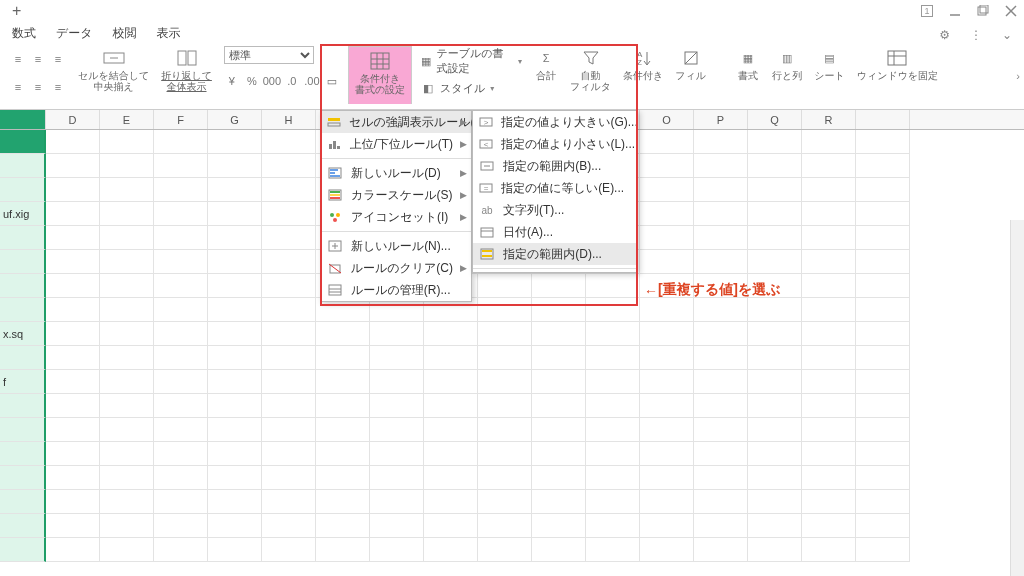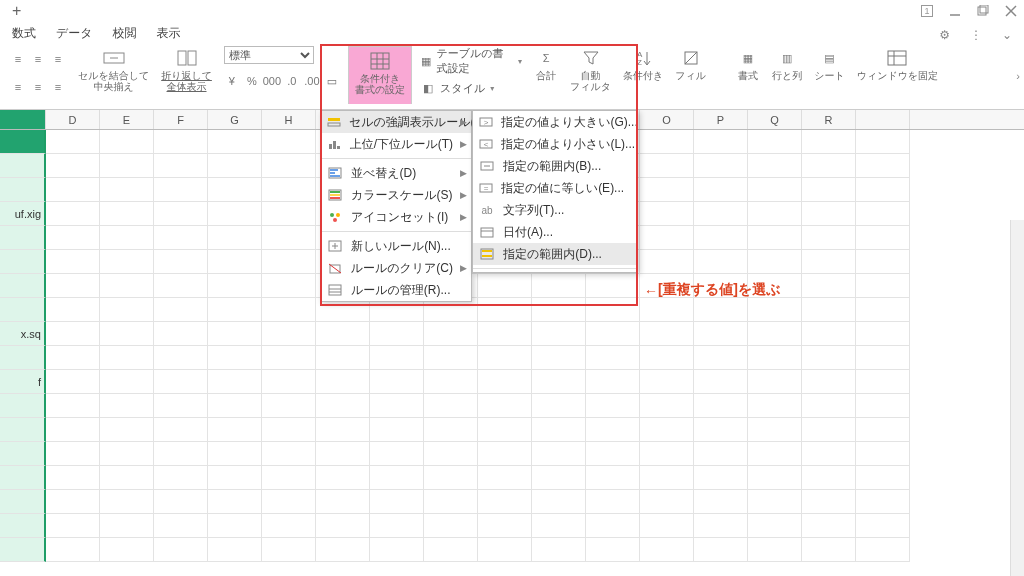--- a/index.html
+++ b/index.html
@@ -31,21 +31,21 @@
   .redbox.ribbon-box { left:320px; top:0; width:318px; height:112px; z-index:50; }
 
   .active-ribbon { background:#f9a8d4; border:1px solid #ccc; border-bottom:none; }
 
   
   .sheet { position: relative; height: calc(576px - 22px - 20px - 68px); overflow:hidden; }
   .colheads { display:flex; height:20px; border-bottom:1px solid #bbb; background:#f7f7f7; color:#555; font-size:11px; }
   .ch { width:54px; border-right:1px solid #ddd; text-align:center; line-height:20px; }
   .ch.first { width:46px; background:#22a36f; }
   .rows { position:relative; }
-  .row { display:flex; height:24px;text-align:right; }
+  .row { display:flex; height:24px; }
   .cell { width:54px; border-right:1px solid #e3e3e3; border-bottom:1px solid #e3e3e3; font-size:11px; padding:0 3px; line-height:24px; color:#333; }
   .cell.first { width:46px; background:#def5ea; border-right:2px solid #1e9e67; }
   .cell.first.sel { background:#22a36f; }
 
   
   .menu { position:absolute; background:#fff; border:1px solid #bbb; box-shadow:2px 2px 6px rgba(0,0,0,.2); font-size:12px; color:#333; z-index:40; }
   .menu .mi { display:flex; align-items:center; height:22px; padding:0 18px 0 6px; gap:8px; white-space:nowrap; position:relative;}
   .menu .mi .mico { width:16px; height:16px; color:#777; display:inline-flex; align-items:center; justify-content:center; }
   .menu .mi.hover { background:#e9e9e9; }
   .menu .mi .arrow { position:absolute; right:4px; font-size:9px; color:#888; }
@@ -634,21 +634,21 @@
       <div class="sep"></div>
       <div class="mi">
         <span class="mico">
           <svg width="14" height="14">
             <rect x="1" y="2" width="12" height="10" fill="none" stroke="#888"></rect>
             <rect x="2" y="3" width="8" height="2" fill="#6aa0e8"></rect>
             <rect x="2" y="6" width="5" height="2" fill="#6aa0e8"></rect>
             <rect x="2" y="9" width="10" height="2" fill="#6aa0e8"></rect>
           </svg>
         </span>
-        <span>並べ替え(D)</span>
+        <span>新しいルール(D)</span>
         <span class="arrow">▶</span>
       </div>
       <div class="mi">
         <span class="mico">
           <svg width="14" height="14">
             <rect x="1" y="2" width="12" height="10" fill="none" stroke="#888"></rect>
             <rect x="2" y="3" width="10" height="2" fill="#4caf50"></rect>
             <rect x="2" y="6" width="10" height="2" fill="#ffd54f"></rect>
             <rect x="2" y="9" width="10" height="2" fill="#ef5350"></rect>
           </svg>

